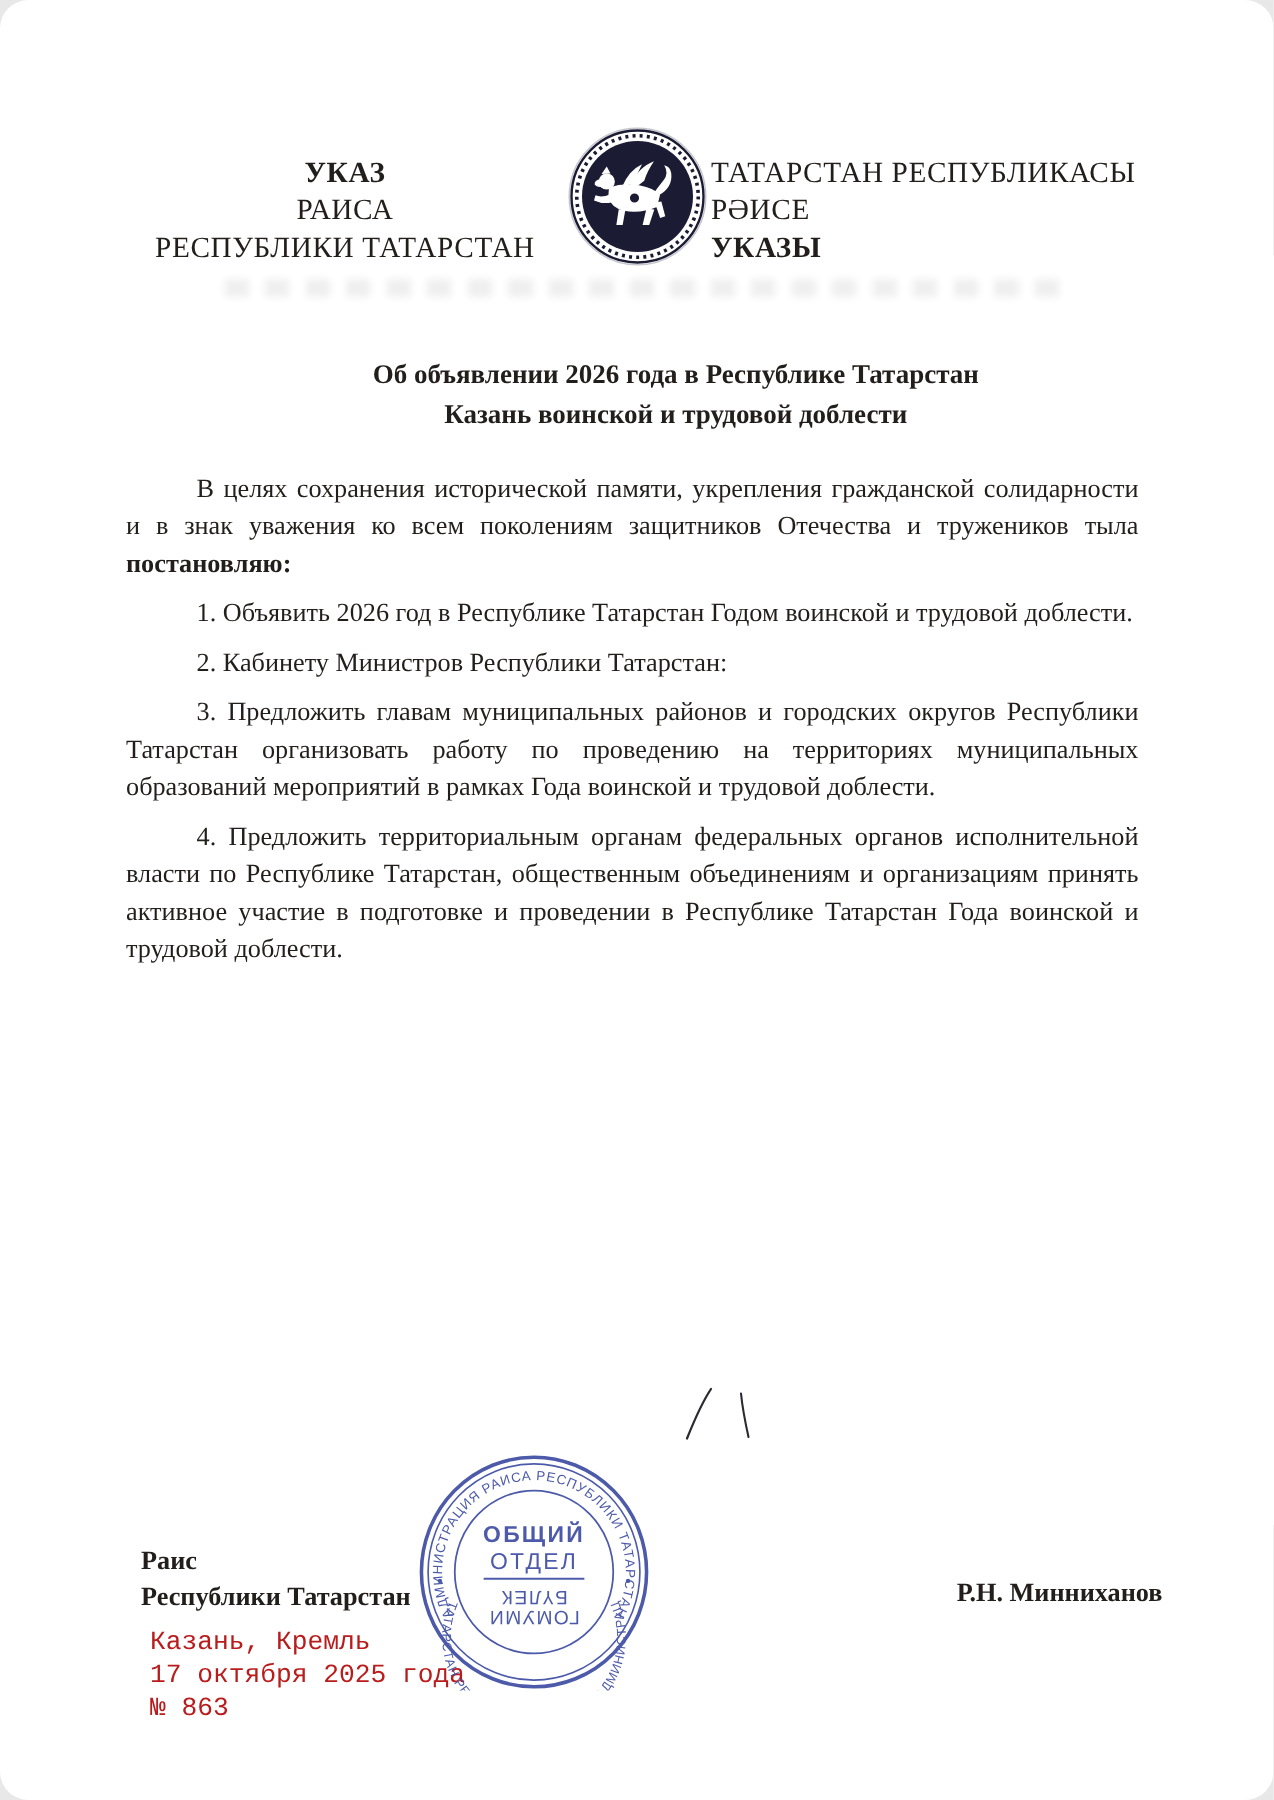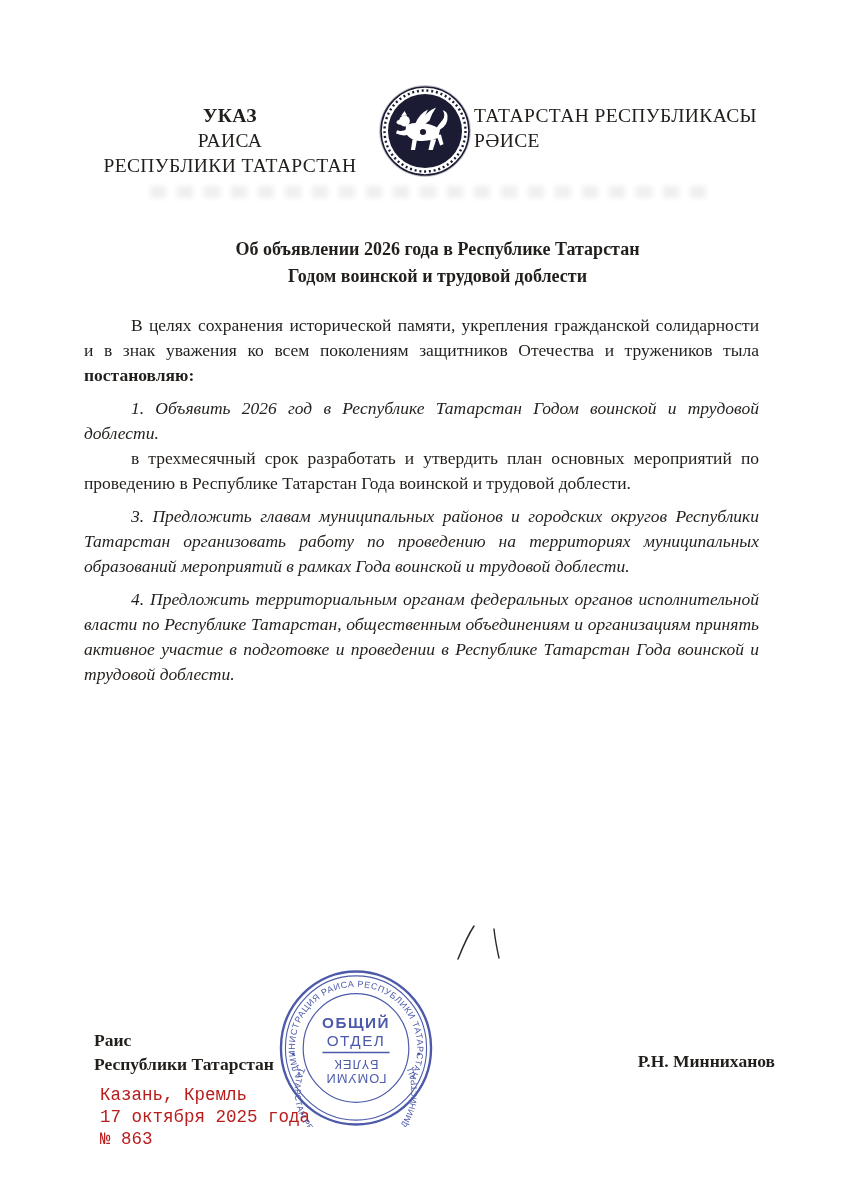--- a/index.html
+++ b/index.html
@@ -1,48 +1,48 @@
 <!DOCTYPE html>
 <html><head>
 <meta charset="utf-8">
 <style>
   html, body { margin:0; padding:0; background:#e8e8e8; }
   .page {
     position:relative; width:849px; height:1200px; margin:0 auto;
     background:#ffffff; overflow:hidden;
-    font-family:"Liberation Serif", serif; color:#221e1b;
+    font-family:"Liberation Serif", serif; color:#221e1b;border-radius:19px;
   }
 
   
   .hdr-left  { position:absolute; top:103px; left:86px;  width:288px; text-align:center; }
   .hdr-right { position:absolute; top:103px; left:474px; width:304px; text-align:left; }
   .hdr-line  { font-size:19.5px; line-height:25px; letter-spacing:.4px; }
   .hdr-bold  { font-weight:bold; }
   .emblem    { position:absolute; top:84px; left:378px; width:94px; height:94px; }
 
   
   .ghost-row {
     position:absolute; top:186px; left:150px; width:565px; height:12px;
     background:repeating-linear-gradient(90deg, rgba(70,70,75,.30) 0 16px, transparent 16px 27px);
     filter:blur(2.6px); opacity:.28;
   }
 
   
   .doc-title {
-    position:absolute; top:236px; left:100px; width:675px;
+    position:absolute; top:236px; left:113px; width:675px;
     text-align:center; font-weight:bold; font-size:18px; line-height:27px;
   }
 
   
   .doc-body { position:absolute; top:313px; left:84px; width:675px; }
   .doc-body p {
     margin:0; text-indent:47px; text-align:justify;
     font-size:17.5px; line-height:25px;
   }
-  .doc-body p.spaced { margin-top:8px;font-style:italic; }
+  .doc-body p.spaced { margin-top:8px; }
 
   
   .sig-post {
     position:absolute; top:1028px; left:94px; width:190px;
     text-align:left; font-weight:bold; font-size:17.5px; line-height:24px;
   }
   .sig-place {
     position:absolute; top:1084px; left:100px;
     font-family:"Liberation Mono", monospace; font-size:17.5px; line-height:22px;
     color:#b91c1c;
@@ -98,33 +98,34 @@
       <path d="M42,39.5 Q47.5,27.5 58,23.5 Q53.5,30 51.5,36.5 L47,40 Z"></path>
       <path d="M37,40 Q41.5,29.5 50,25.5 Q46.5,32 44.5,38.5 Z"></path>
 
       <circle cx="45" cy="48" r="3.6" fill="#1b1b33" stroke="#ffffff" stroke-width="1.1"></circle>
     </g>
   </svg>
 
   <div class="hdr-right">
     <div class="hdr-line">ТАТАРСТАН РЕСПУБЛИКАСЫ</div>
     <div class="hdr-line">РӘИСЕ</div>
+    <div class="hdr-line hdr-bold">УКАЗЫ</div>
   </div>
 
   <div class="ghost-row"></div>
 
   <div class="doc-title">
     <div>Об объявлении 2026 года в Республике Татарстан</div>
-    <div>Годом воинской и трудовой доблести</div>
+    <div>Казань воинской и трудовой доблести</div>
   </div>
 
   <div class="doc-body">
     <p><span>В целях сохранения исторической памяти, укрепления гражданской солидарности и в знак уважения ко всем поколениям защитников Отечества и тружеников тыла </span><b>постановляю:</b></p>
     <p class="spaced">1. Объявить 2026 год в Республике Татарстан Годом воинской и трудовой доблести.</p>
-    <p>в трехмесячный срок разработать и утвердить план основных мероприятий по проведению в Республике Татарстан Года воинской и трудовой доблести.</p>
+    <p class="spaced">2. Кабинету Министров Республики Татарстан:</p>
     <p class="spaced">3. Предложить главам муниципальных районов и городских округов Республики Татарстан организовать работу по проведению на территориях муниципальных образований мероприятий в рамках Года воинской и трудовой доблести.</p>
     <p class="spaced">4. Предложить территориальным органам федеральных органов исполнительной власти по Республике Татарстан, общественным объединениям и организациям принять активное участие в подготовке и проведении в Республике Татарстан Года воинской и трудовой доблести.</p>
   </div>
 
   <svg class="pen-marks" viewBox="0 0 86 42">
     <path d="M20,36 C24,26 30,12 36,3" fill="none" stroke="#2b2a31" stroke-width="1.5" stroke-linecap="round"></path>
     <path d="M56,6 C57,16 59,26 61,35" fill="none" stroke="#2b2a31" stroke-width="1.4" stroke-linecap="round"></path>
   </svg>
 
   <div class="sig-post">

